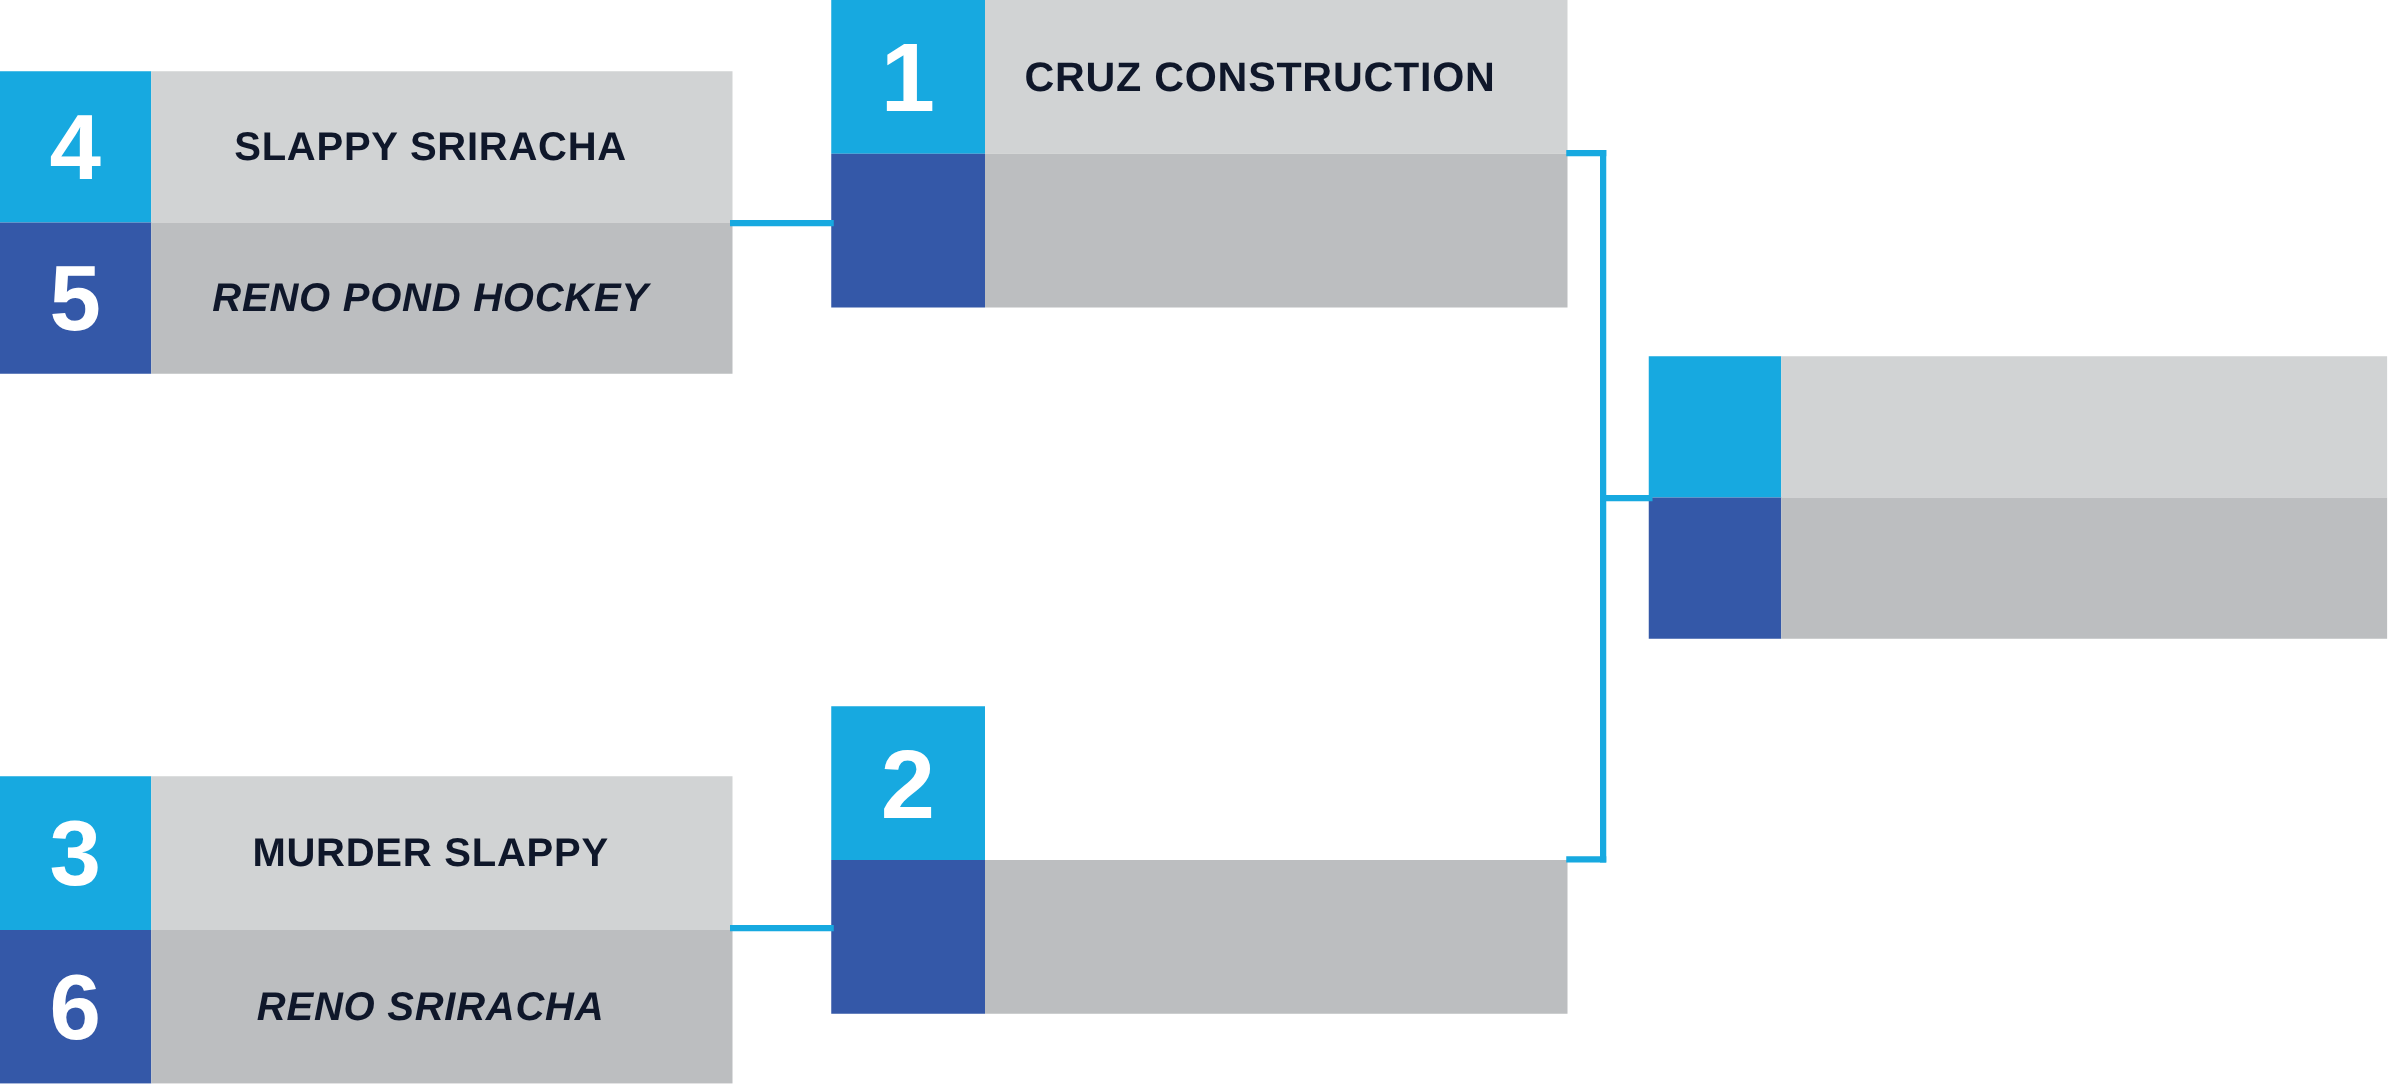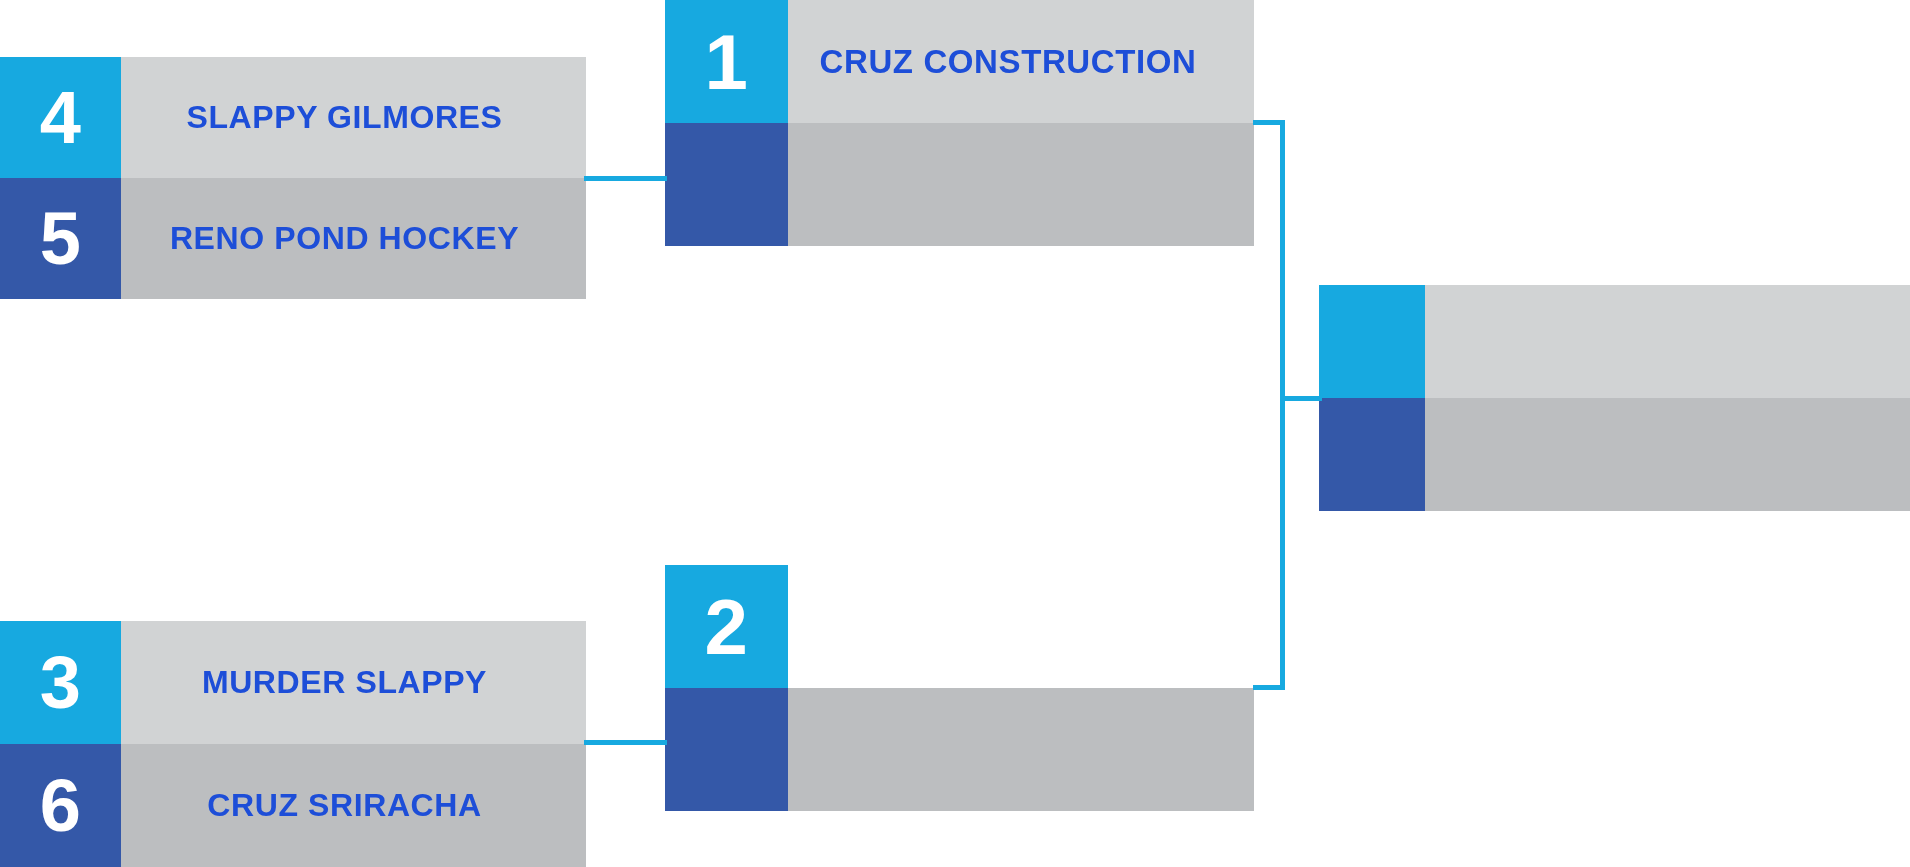--- a/index.html
+++ b/index.html
@@ -38,32 +38,32 @@
     color: #ffffff;
     font-weight: 700;
     line-height: 1;
     letter-spacing: 0.5px;
   }
   .name {
     flex: 1 1 auto;
     height: 100%;
     display: flex;
     align-items: center;
-    color: #1d4ed8;
+    color: #0f172a;
     font-weight: 700;
     letter-spacing: 0.6px;
     box-sizing: border-box;
   }
 
   
   .seed.top    { background: #17a9e0; }
   .seed.bottom { background: #3458a8; }
   
   .name.top    { background: #d1d3d4; }
-  .name.bottom { background: #bcbec0; }
+  .name.bottom { background: #bcbec0; font-style: italic; }
 
   
   .r1 { width: 586px; }
   .r1 .slot { height: 121px; }
   .r1 .slot.s-top    { top: 0; }
   .r1 .slot.s-bottom { top: 121px; }
   .r1 .seed { width: 121px; font-size: 74px; }
   .r1 .name { font-size: 32px; justify-content: center; padding-right: 18px; }
 
   #m-r1-top    { left: 0;  top: 57px;  height: 242px; }
@@ -99,36 +99,36 @@
   }
 </style>
 </head>
 <body>
 
 <div id="bracket">
 
   <div class="matchup r1" id="m-r1-top">
     <div class="slot s-top">
       <div class="seed top">4</div>
-      <div class="name top">SLAPPY GILMORES</div>
+      <div class="name top">SLAPPY SRIRACHA</div>
     </div>
     <div class="slot s-bottom">
       <div class="seed bottom">5</div>
       <div class="name bottom">RENO POND HOCKEY</div>
     </div>
   </div>
 
   <div class="matchup r1" id="m-r1-bottom">
     <div class="slot s-top">
       <div class="seed top">3</div>
       <div class="name top">MURDER SLAPPY</div>
     </div>
     <div class="slot s-bottom">
       <div class="seed bottom">6</div>
-      <div class="name bottom">CRUZ SRIRACHA</div>
+      <div class="name bottom">RENO SRIRACHA</div>
     </div>
   </div>
 
   <div class="matchup r2" id="m-r2-top">
     <div class="slot s-top">
       <div class="seed top">1</div>
       <div class="name top">CRUZ CONSTRUCTION</div>
     </div>
     <div class="slot s-bottom">
       <div class="seed bottom"></div>

